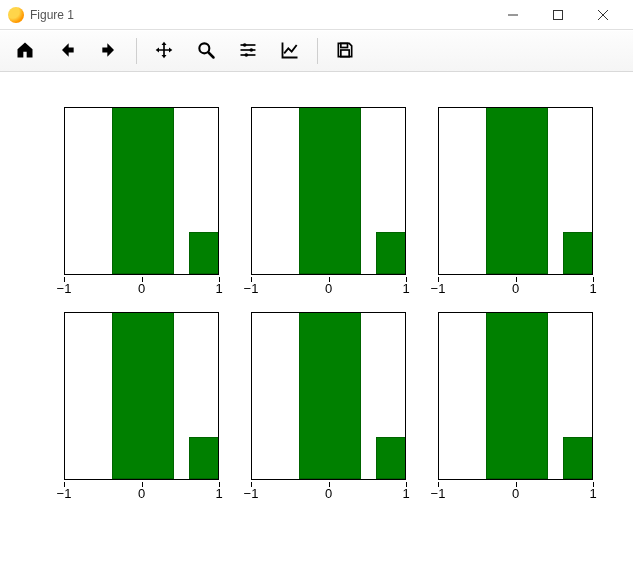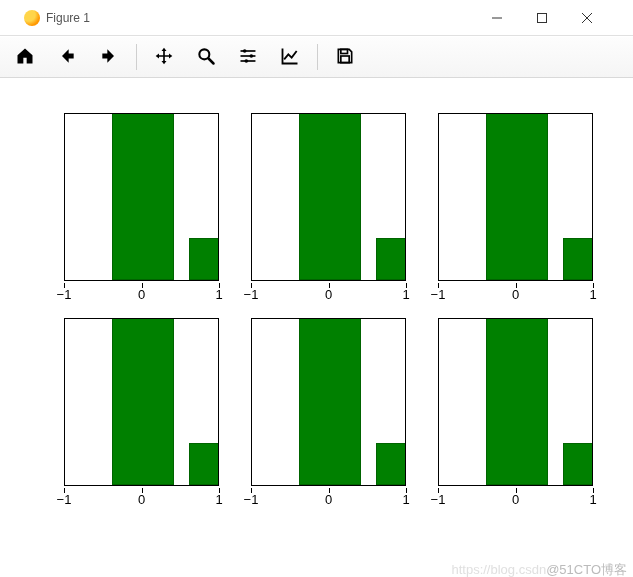--- a/index.html
+++ b/index.html
@@ -8,25 +8,25 @@
     font-family: "Segoe UI", Arial, sans-serif;
     font-size: 12px;
     background: #f0f0f0;
     width: 633px;
     height: 577px;
     overflow: hidden;
     position: relative;
   }
   
   .titlebar {
-    height: 36px;
+    height: 30px;
     background: #ffffff;
     display: flex;
     align-items: center;
-    padding: 0 24px;
+    padding: 0 8px;
     border-bottom: 1px solid #e0e0e0;
   }
   .titlebar .app-icon {
     width: 16px; height: 16px;
     margin-right: 6px;
     border-radius: 50%;
     background: radial-gradient(circle at 30% 30%, #ffd54a 40%, #ff9800 70%);
     position: relative;
   }
   .titlebar .title { color: #555; font-size: 12px; }
@@ -308,16 +308,13 @@
         <div class="xticks">
           <div class="xtick-mark" style="left: 0px;"></div>
           <div class="xtick-label" style="left: 0px;">−1</div>
           <div class="xtick-mark" style="left: 77.5px;"></div>
           <div class="xtick-label" style="left: 77.5px;">0</div>
           <div class="xtick-mark" style="left: 155px;"></div>
           <div class="xtick-label" style="left: 155px;">1</div>
         </div>
       </div>
     </div>
-  <div class="watermark">
-    <span class="faint">https://blog.csdn</span><span>@51CTO博客</span>
-  </div>
 </div>
 
 </body></html>

